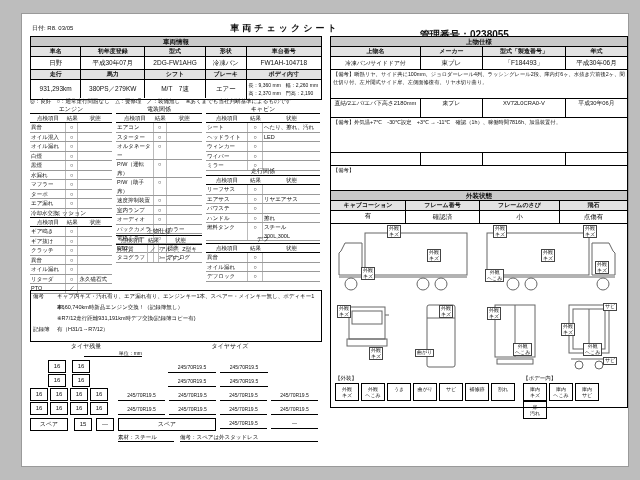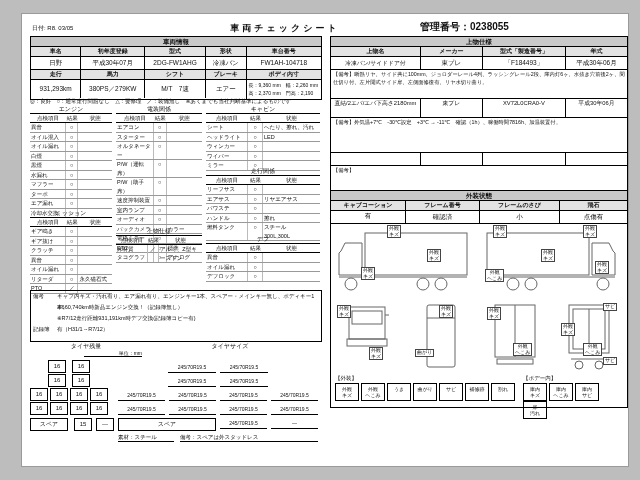--- a/index.html
+++ b/index.html
@@ -67,21 +67,21 @@
   .hd-title{font-size:9px;font-weight:bold;letter-spacing:3px;text-align:center;}
   .hd-ctrl{font-size:10px;font-weight:bold;}
 </style>
 </head>
 <body>
 
 <div class="sheet">
 
   <div class="abs hd-date" style="left:10px;top:10px;">日付: R8. 03/05</div>
   <div class="abs hd-title" style="left:168px;top:8px;width:190px;">車両チェックシート</div>
-  <div class="abs hd-ctrl" style="left:398px;top:6px;">管理番号：0238055</div>
+  <div class="abs hd-ctrl" style="left:398px;top:14px;">管理番号：0238055</div>
 
   <div class="tbl vi">
     <div class="band">車両情報</div>
     <div class="grow hrow first">
       <span>車名</span>
       <span>初年度登録</span>
       <span>型式</span>
       <span>形状</span>
       <span>車台番号</span>
     </div>

